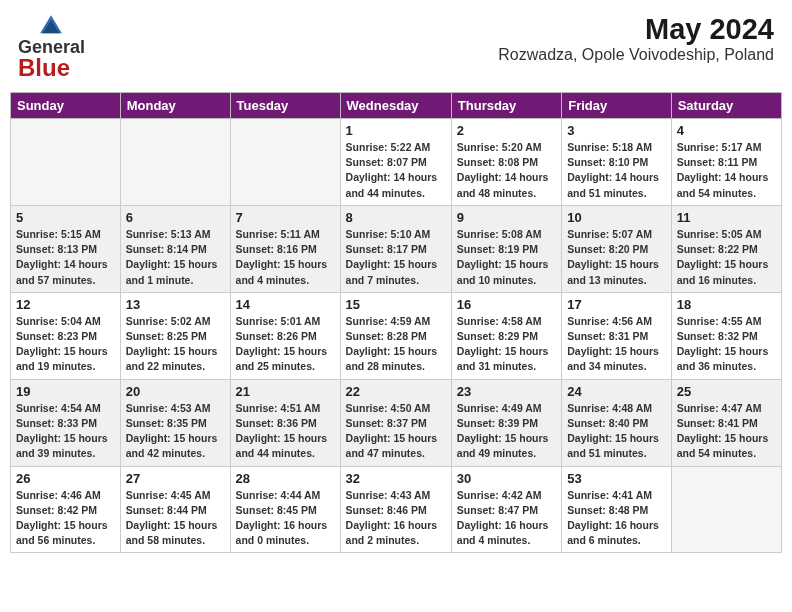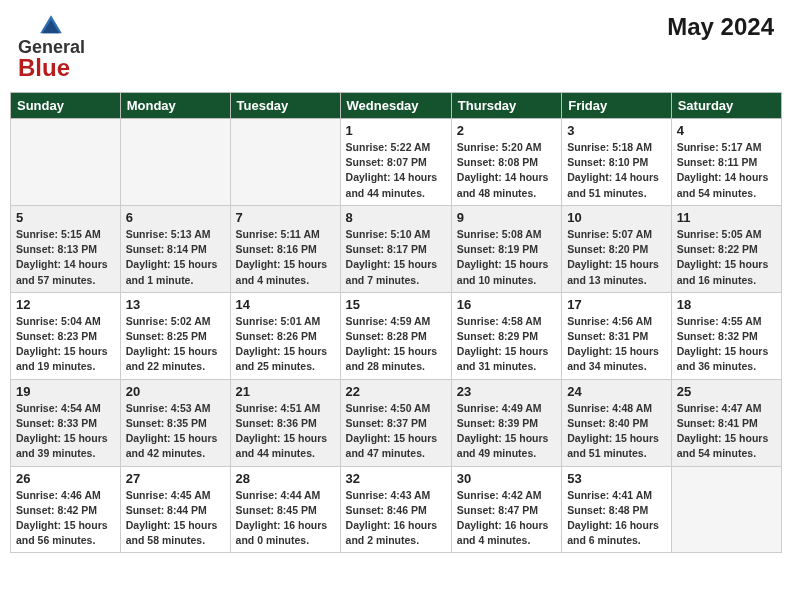--- a/index.html
+++ b/index.html
@@ -39,36 +39,36 @@
     }
     .logo-icon {
       width: 24px;
       height: 24px;
       margin-right: 2px;
     }
     .title-block {
       text-align: right;
     }
     .month-title {
-      font-size: 24px;
+      font-size: 29px;
       font-weight: bold;
       color: #1a1a1a;
       line-height: 1.1;
     }
     .subtitle {
       font-size: 16px;
       color: #333;
     }
     .calendar {
       width: 100%;
       border-collapse: collapse;
       font-size: 11px;
     }
     .calendar th {
-      background-color: #14532d;
+      background-color: #701a75;
       color: #fff;
       text-align: left;
       padding: 5px 6px;
       font-size: 13px;
       font-weight: bold;
       border: 1px solid #bbb;
     }
     .calendar td {
       border: 1px solid #ccc;
       vertical-align: top;
@@ -105,20 +105,21 @@
       <polygon points="20,2 38,32 2,32" fill="#2e6db4"></polygon>
       <polygon points="20,10 34,32 6,32" fill="#1a4a80"></polygon>
     </svg>
     <div class="logo-text">
       <span class="logo-general">General</span>
       <span class="logo-blue">Blue</span>
     </div>
   </div>
   <div class="title-block">
     <div class="month-title">May 2024</div>
+    <div class="subtitle">Rozwadza, Opole Voivodeship, Poland</div>
   </div>
 </div>
 
 <table class="calendar">
   <thead>
     <tr>
     <th>Sunday</th>
         <th>Monday</th>
         <th>Tuesday</th>
         <th>Wednesday</th>

